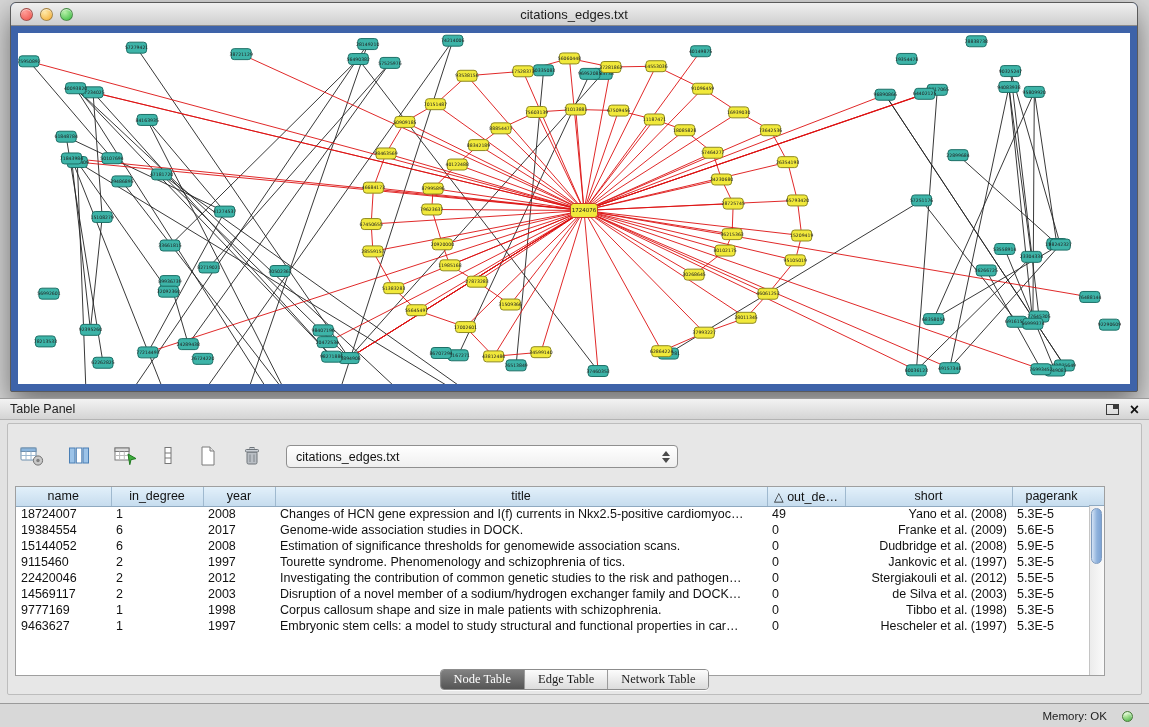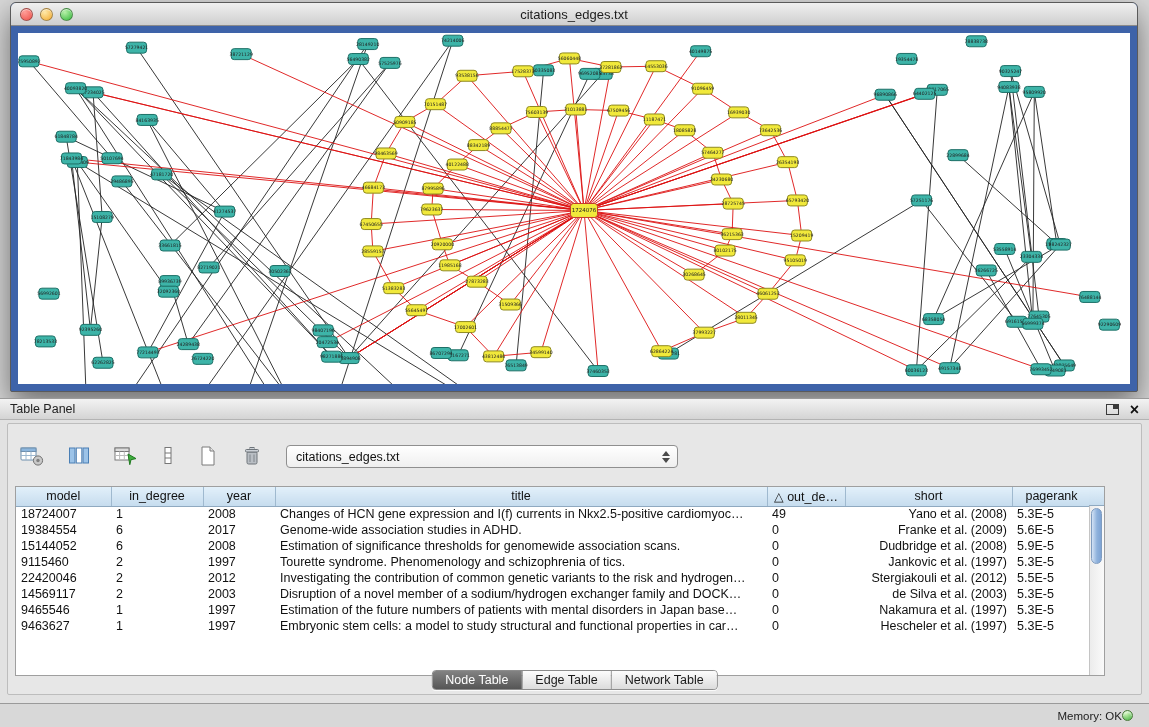--- a/index.html
+++ b/index.html
@@ -64,25 +64,25 @@
     background:linear-gradient(#e2f0fa,#c6dcee);border-bottom:1px solid #8fa9c0}
   .vscroll{position:absolute;right:0;top:19px;width:15px;bottom:0;
     background:linear-gradient(to right,#ececec,#fafafa);border-left:1px solid #c4c4c4}
   .vthumb{position:absolute;left:1px;top:2px;width:11px;height:56px;border-radius:6px;
     background:linear-gradient(to right,#d3e2f5,#8fb2dc 55%,#7da3d4);border:1px solid #7f9cc0;cursor:pointer}
 
   .tabs{position:absolute;left:50%;bottom:4px;transform:translateX(-50%);display:flex;
     border:1px solid #8c8c8c;border-radius:4px;overflow:hidden;box-shadow:0 1px 0 rgba(255,255,255,.8)}
   .tab{padding:2px 13px;font-size:12.5px;background:linear-gradient(#fcfcfc,#dcdcdc);
     color:#1a1a1a;border:none;border-left:1px solid #9a9a9a;cursor:pointer;
-    font-family:Liberation Sans, sans-serif}
+    font-family:Liberation Serif, serif}
   .tab:first-child{border-left:none}
   .tab.sel{background:linear-gradient(#828282,#555555);color:#fff}
 
-  .statusbar{position:absolute;right:16px;bottom:5px;display:flex;align-items:flex-start;gap:0;
+  .statusbar{position:absolute;right:16px;bottom:5px;display:flex;align-items:flex-end;gap:15px;
     font-size:11.5px;color:#222}
   .mem-dot{width:11px;height:11px;border-radius:50%;border:1px solid #4a7a3a;
     box-shadow:inset 0 2px 2px rgba(255,255,255,.65)}
 </style>
 </head>
 <body>
 
 <div class="window">
   <div class="titlebar">
     <div class="lights">
@@ -831,21 +831,21 @@
           <col style="width:95px">
             <col style="width:92px">
             <col style="width:72px">
           <col style="width:492px">
             <col style="width:78px">
             <col style="width:167px">
             <col style="width:79px">
         </colgroup>
         <thead>
             <tr>
-              <th>model</th>
+              <th>name</th>
               <th>in_degree</th>
               <th>year</th>
               <th>title</th>
               <th><span>△ </span>out_de…</th>
               <th>short</th>
               <th>pagerank</th>
             </tr>
           </thead>
         <tbody>
             <tr>
@@ -854,21 +854,21 @@
               <td class="c-year">2008</td>
               <td class="c-title">Changes of HCN gene expression and I(f) currents in Nkx2.5-positive cardiomyoc…</td>
               <td class="c-out_degree">49</td>
               <td class="c-short">Yano et al. (2008)</td>
               <td class="c-pagerank">5.3E-5</td>
             </tr>
             <tr>
               <td class="c-name">19384554</td>
               <td class="c-in_degree">6</td>
               <td class="c-year">2017</td>
-              <td class="c-title">Genome-wide association studies in ADHD.</td>
+              <td class="c-title">Genome-wide association studies in DOCK.</td>
               <td class="c-out_degree">0</td>
               <td class="c-short">Franke et al. (2009)</td>
               <td class="c-pagerank">5.6E-5</td>
             </tr>
             <tr>
               <td class="c-name">15144052</td>
               <td class="c-in_degree">6</td>
               <td class="c-year">2008</td>
               <td class="c-title">Estimation of significance thresholds for genomewide association scans.</td>
               <td class="c-out_degree">0</td>
@@ -881,41 +881,41 @@
               <td class="c-year">1997</td>
               <td class="c-title">Tourette syndrome. Phenomenology and schizophrenia of tics.</td>
               <td class="c-out_degree">0</td>
               <td class="c-short">Jankovic et al. (1997)</td>
               <td class="c-pagerank">5.3E-5</td>
             </tr>
             <tr>
               <td class="c-name">22420046</td>
               <td class="c-in_degree">2</td>
               <td class="c-year">2012</td>
-              <td class="c-title">Investigating the contribution of common genetic variants to the risk and hydrogen…</td>
+              <td class="c-title">Investigating the contribution of common genetic studies to the risk and pathogen…</td>
               <td class="c-out_degree">0</td>
               <td class="c-short">Stergiakouli et al. (2012)</td>
               <td class="c-pagerank">5.5E-5</td>
             </tr>
             <tr>
               <td class="c-name">14569117</td>
               <td class="c-in_degree">2</td>
               <td class="c-year">2003</td>
               <td class="c-title">Disruption of a novel member of a sodium/hydrogen exchanger family and DOCK…</td>
               <td class="c-out_degree">0</td>
               <td class="c-short">de Silva et al. (2003)</td>
               <td class="c-pagerank">5.3E-5</td>
             </tr>
             <tr>
-              <td class="c-name">9465546</td>
+              <td class="c-name">9777169</td>
               <td class="c-in_degree">1</td>
-              <td class="c-year">1997</td>
-              <td class="c-title">Estimation of the future numbers of patients with mental disorders in Japan base…</td>
+              <td class="c-year">1998</td>
+              <td class="c-title">Corpus callosum shape and size in male patients with schizophrenia.</td>
               <td class="c-out_degree">0</td>
-              <td class="c-short">Nakamura et al. (1997)</td>
+              <td class="c-short">Tibbo et al. (1998)</td>
               <td class="c-pagerank">5.3E-5</td>
             </tr>
             <tr>
               <td class="c-name">9463627</td>
               <td class="c-in_degree">1</td>
               <td class="c-year">1997</td>
               <td class="c-title">Embryonic stem cells: a model to study structural and functional properties in car…</td>
               <td class="c-out_degree">0</td>
               <td class="c-short">Hescheler et al. (1997)</td>
               <td class="c-pagerank">5.3E-5</td>

